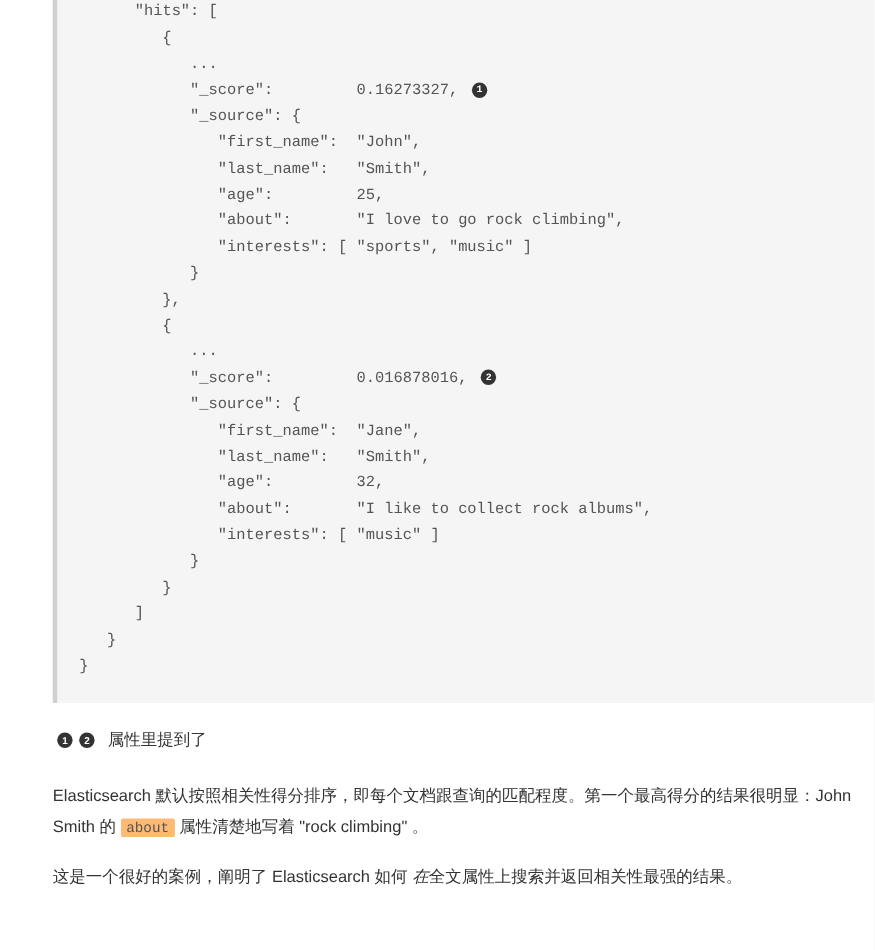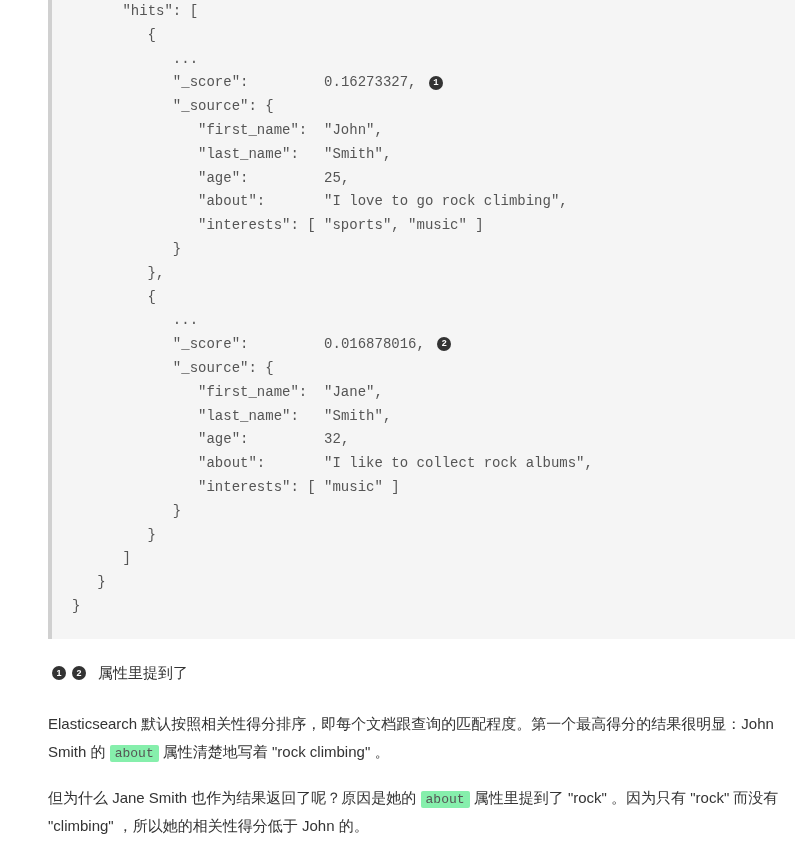--- a/index.html
+++ b/index.html
@@ -54,21 +54,21 @@
       gap: 2px;
     }
     .callout-legend .legend-text {
       margin-left: 10px;
     }
     .paragraph {
       margin-bottom: 18px;
     }
     .inline-code {
       font-family: "Consolas", "Monaco", "Courier New", monospace;
-      background: #86efac;
+      background: #fdba74;
       padding: 1px 5px;
       font-size: 13px;
       color: #555;
       border-radius: 2px;
     }
     .italic {
       font-style: italic;
     }
   </style>
 </head>
@@ -105,20 +105,17 @@
   <div class="callout-legend">
     <span class="callout-icon">1</span>
     <span class="callout-icon">2</span>
     <span class="legend-text">属性里提到了</span>
   </div>
 
   <div class="paragraph">
     <span>Elasticsearch 默认按照相关性得分排序，即每个文档跟查询的匹配程度。第一个最高得分的结果很明显：John Smith 的 </span><span class="inline-code">about</span><span> 属性清楚地写着 "rock climbing" 。</span>
   </div>
 
-  <div class="paragraph">
-    <span>但为什么 Jane Smith 也作为结果返回了呢？原因是她的 </span><span class="inline-code">about</span><span> 属性里提到了 "rock" 。因为只有 "rock" 而没有 "climbing" ，所以她的相关性得分低于 John 的。</span>
-  </div>
 
   <div class="paragraph">
     <span>这是一个很好的案例，阐明了 Elasticsearch 如何 </span><span class="italic">在</span><span>全文属性上搜索并返回相关性最强的结果。</span>
   </div>
 </div>
 
 </body></html>

